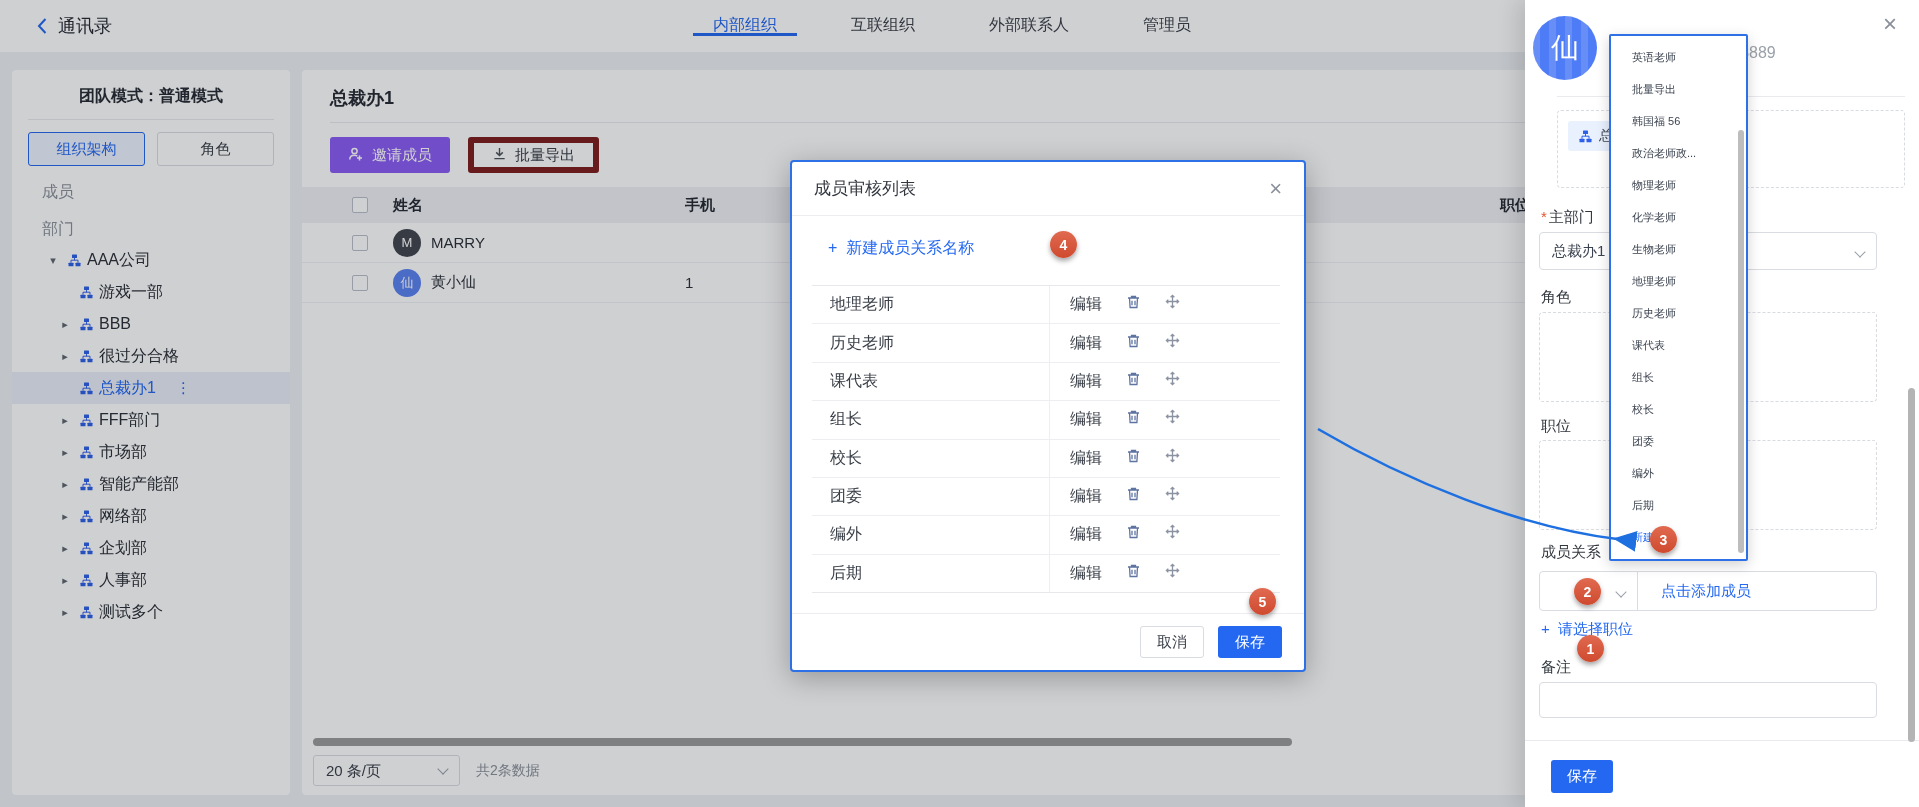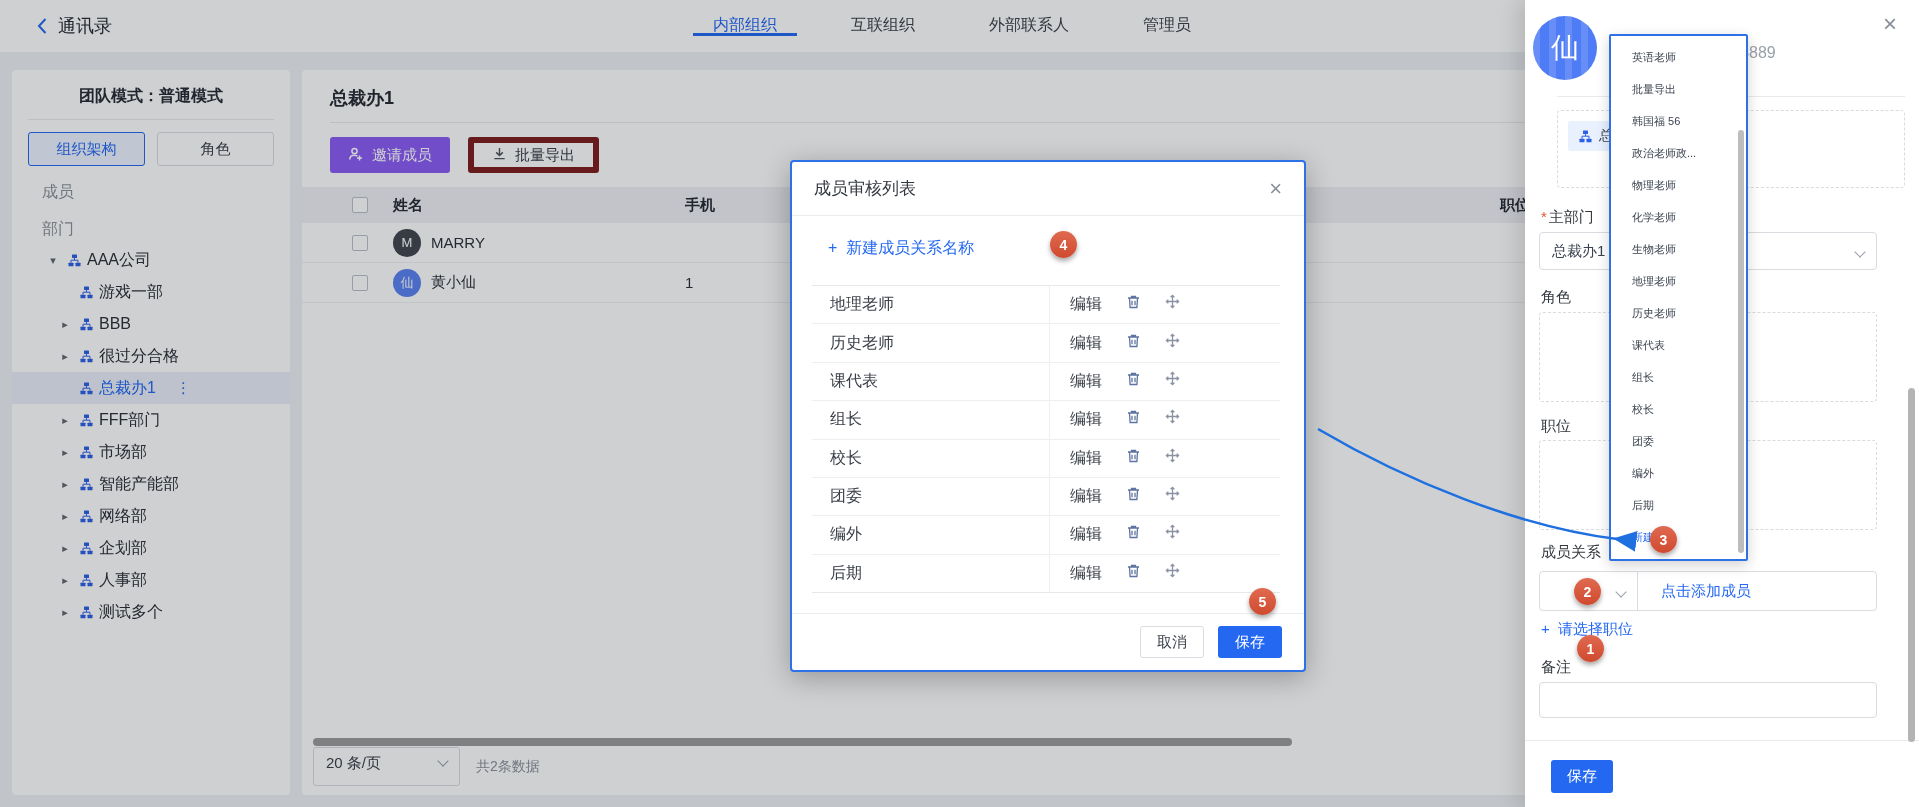--- a/index.html
+++ b/index.html
@@ -40,21 +40,21 @@
   .btn.ghost { background:#fff; border:6px solid #7f1d1d; color:#3a3f48; }
   .tbl-head { margin-top:14px; height:36px; background:#eff1f4; display:flex; align-items:center; font-size:15px; font-weight:bold; color:#262a33; }
   .tbl-row { height:40px; display:flex; align-items:center; border-bottom:1px solid #f0f1f4; font-size:15px; }
   .c-check { width:16px; height:16px; margin-left:50px; border:1px solid #b9bfc9; border-radius:2px; background:#fff; flex:none; cursor:pointer; }
   .c-name { margin-left:25px; width:292px; display:flex; align-items:center; gap:10px; }
   .c-phone { width:815px; }
   .c-pos { flex:1; }
   .avatar-s { width:28px; height:28px; border-radius:50%; color:#fff; font-size:13px; display:flex; align-items:center; justify-content:center; flex:none; }
   .h-scroll { position:absolute; left:11px; top:668px; width:979px; height:8px; border-radius:4px; background:#9b9b9b; cursor:pointer; }
   .pager { position:absolute; left:11px; bottom:9px; display:flex; align-items:center; gap:16px; }
-  .pager-select { position:relative; width:147px; height:39px; border:1px solid #d9dce1; border-radius:3px; background:#fff; font-size:15px; line-height:29px; padding-left:12px; color:#3a3f48; cursor:pointer; }
+  .pager-select { position:relative; width:147px; height:31px; border:1px solid #d9dce1; border-radius:3px; background:#fff; font-size:15px; line-height:29px; padding-left:12px; color:#3a3f48; cursor:pointer; }
   .pager-total { font-size:14px; color:#8a9099; }
 
   .chev { width:8px; height:8px; border-right:1.6px solid #9aa0ab; border-bottom:1.6px solid #9aa0ab; transform:rotate(45deg); position:absolute; right:12px; top:9px; }
 
   
   .overlay { position:absolute; inset:0; background:rgba(16,20,28,0.2); z-index:10; }
 
   
   .modal { position:absolute; left:790px; top:160px; width:516px; height:512px; background:#fff; border:2px solid #2e70e5; border-radius:4px; box-shadow:0 6px 28px rgba(0,0,0,0.28); z-index:20; }
   .modal-head { height:54px; display:flex; align-items:center; justify-content:space-between; padding:0 22px; border-bottom:1px solid #ebedf0; }

